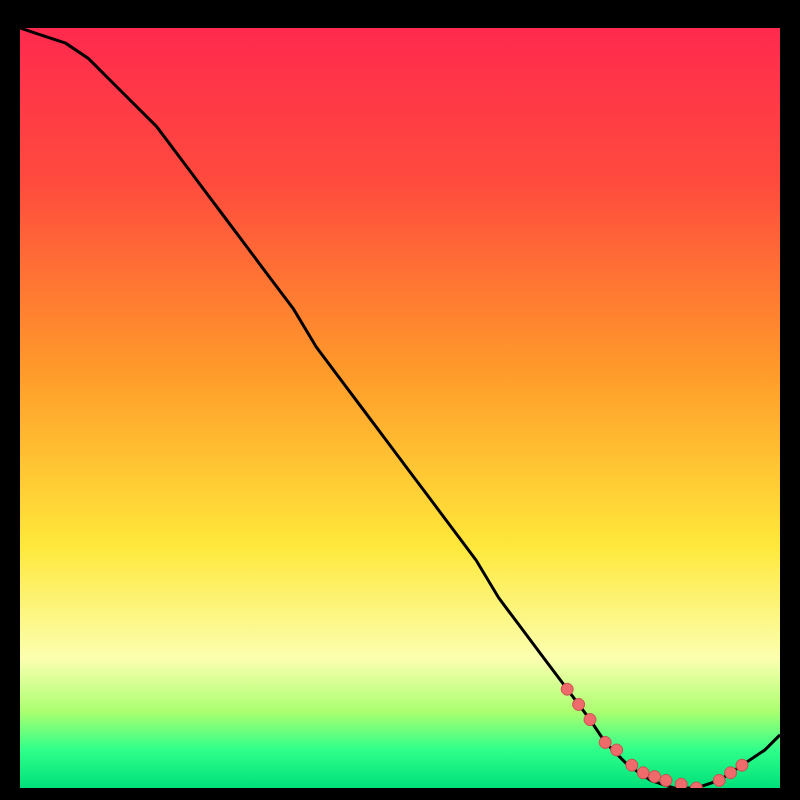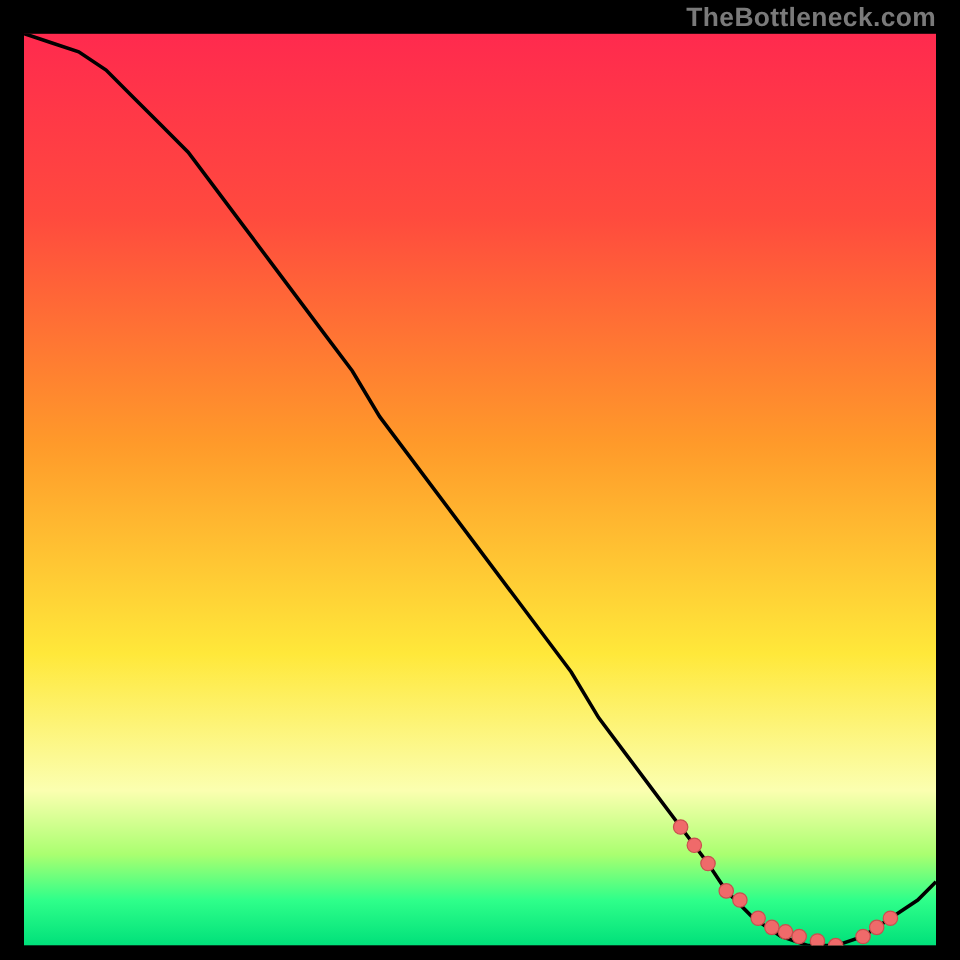--- a/index.html
+++ b/index.html
@@ -32,21 +32,20 @@
     font-weight: 600;
     color: #7a7a7a;
     letter-spacing: 0.3px;
   }
   svg { display: block; }
 </style>
 </head>
 <body>
 
 <div class="stage">
-  <div class="watermark">TheBottleneck.com</div>
 
   <svg class="plot" viewBox="0 0 760 760" preserveAspectRatio="none">
     <defs>
       <linearGradient id="bg-grad" x1="0" y1="0" x2="0" y2="1">
         <stop id="g0" offset="0%" stop-color="#ff2a4e"></stop>
         <stop id="g1" offset="20%" stop-color="#ff4a3e"></stop>
         <stop id="g2" offset="45%" stop-color="#ff9a2a"></stop>
         <stop id="g3" offset="68%" stop-color="#ffe83a"></stop>
         <stop id="g4" offset="83%" stop-color="#fbffb0"></stop>
         <stop id="g5" offset="90%" stop-color="#aaff70"></stop>

